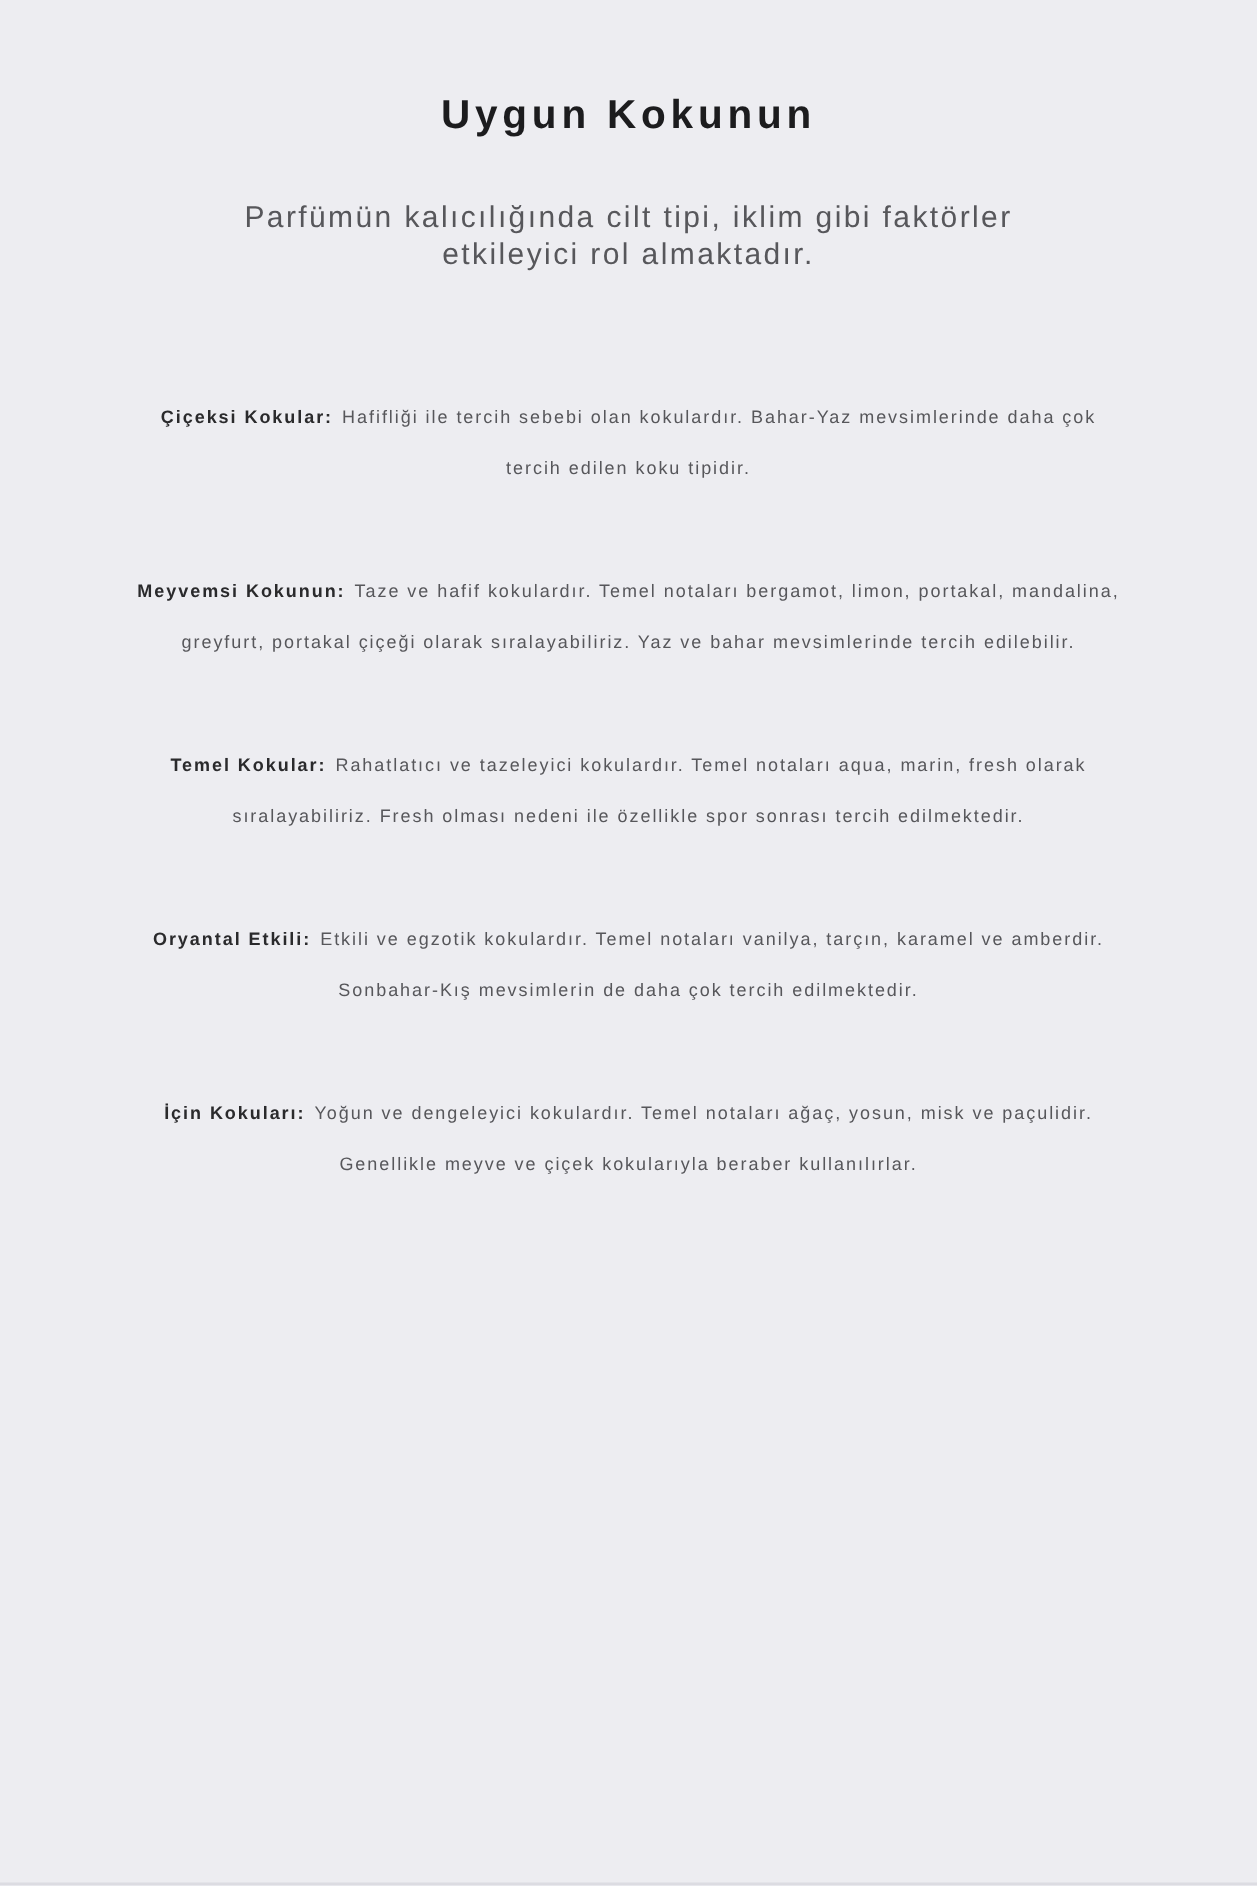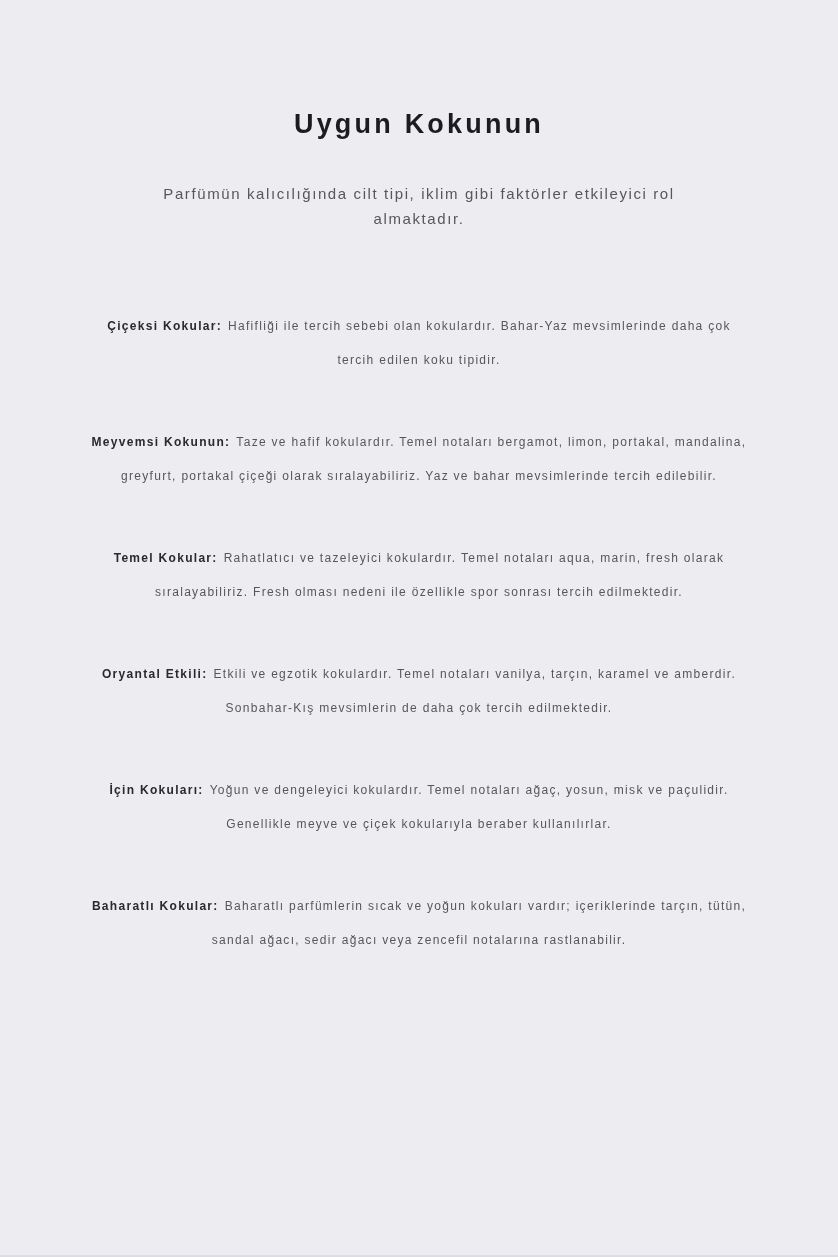--- a/index.html
+++ b/index.html
@@ -11,37 +11,37 @@
     height: 1257px;
     background: #EDEDF1;
     font-family: "Liberation Sans", sans-serif;
     position: relative;
     overflow: hidden;
   }
   .page {
     box-sizing: border-box;
     width: 838px;
     height: 1257px;
-    padding-top: 108px;
+    padding-top: 60px;
     text-align: center;
     position: relative;
   }
   .title {
     color: #1C1C1E;
     font-size: 27px;
     font-weight: 700;
     line-height: 33px;
     letter-spacing: 3.2px;
     margin: 0 auto;
   }
   .intro {
     margin: 40px auto 0 auto;
     max-width: 570px;
     color: #57575B;
-    font-size: 15px;
+    font-size: 20px;
     line-height: 25px;
     letter-spacing: 1.6px;
   }
   .sections {
     margin-top: 78px;
   }
   .section {
     max-width: 660px;
     margin: 0 auto 48px auto;
     color: #57575B;
@@ -97,21 +97,17 @@
       <span class="label">Oryantal Etkili:</span><span class="body-text">Etkili ve egzotik kokulardır. Temel notaları vanilya, tarçın, karamel ve amberdir. Sonbahar-Kış mevsimlerin de daha çok tercih edilmektedir.</span>
       <span class="extra-line"></span>
     </p>
 
     <p class="section">
       <span class="label">İçin Kokuları:</span><span class="body-text">Yoğun ve dengeleyici kokulardır. Temel notaları ağaç, yosun, misk ve paçulidir. Genellikle meyve ve çiçek kokularıyla beraber kullanılırlar.</span>
       <span class="extra-line"></span>
     </p>
 
 
-    <p class="section">
-      <span class="label">Baharatlı Kokular:</span><span class="body-text">Baharatlı parfümlerin sıcak ve yoğun kokuları vardır; içeriklerinde tarçın, tütün, sandal ağacı, sedir ağacı veya zencefil notalarına rastlanabilir.</span>
-      <span class="extra-line"></span>
-    </p>
 
   </div>
 
   <div class="bottom-hairline"></div>
 </div>
 
 </body></html>

